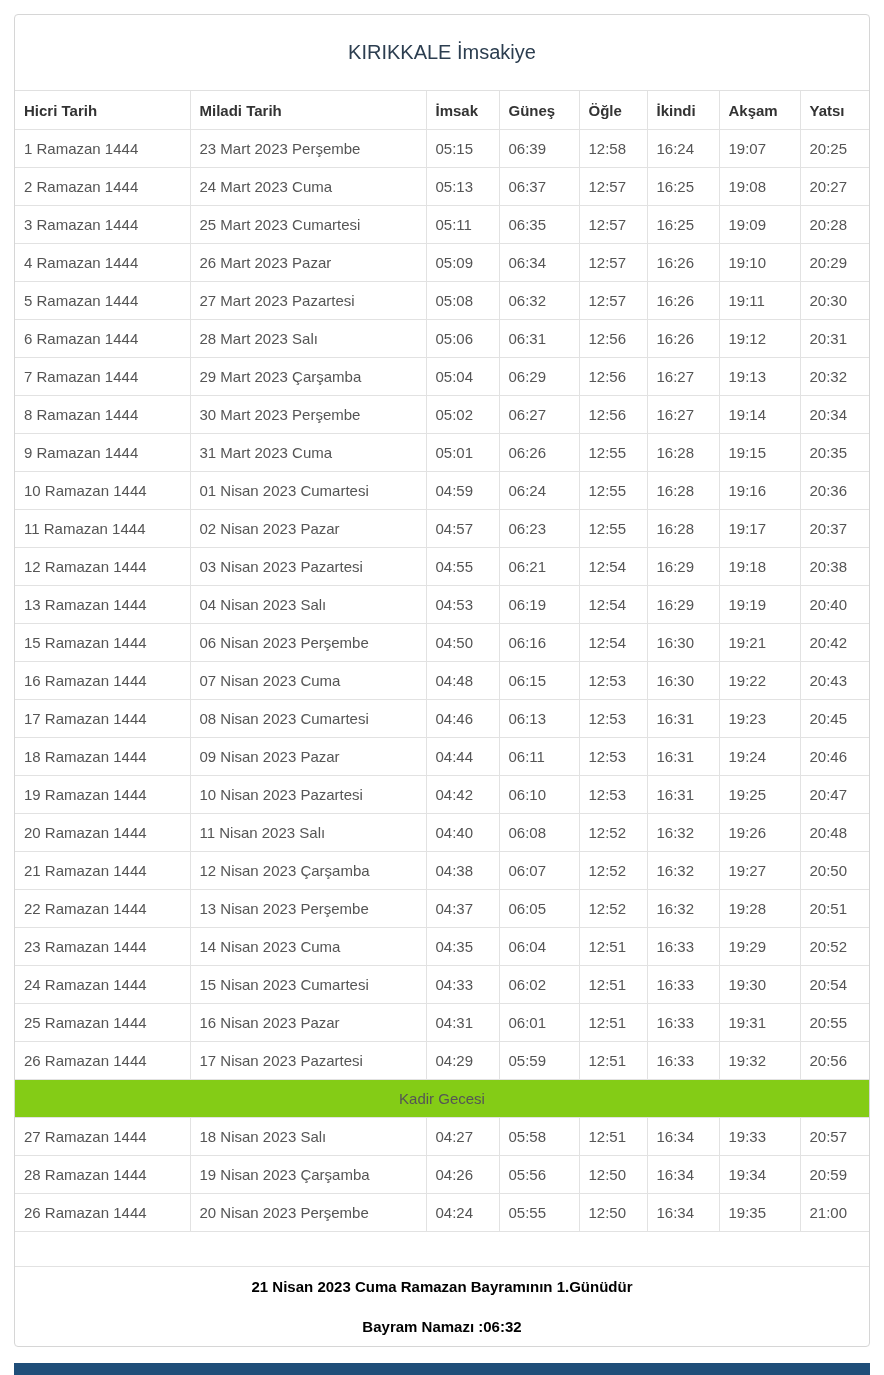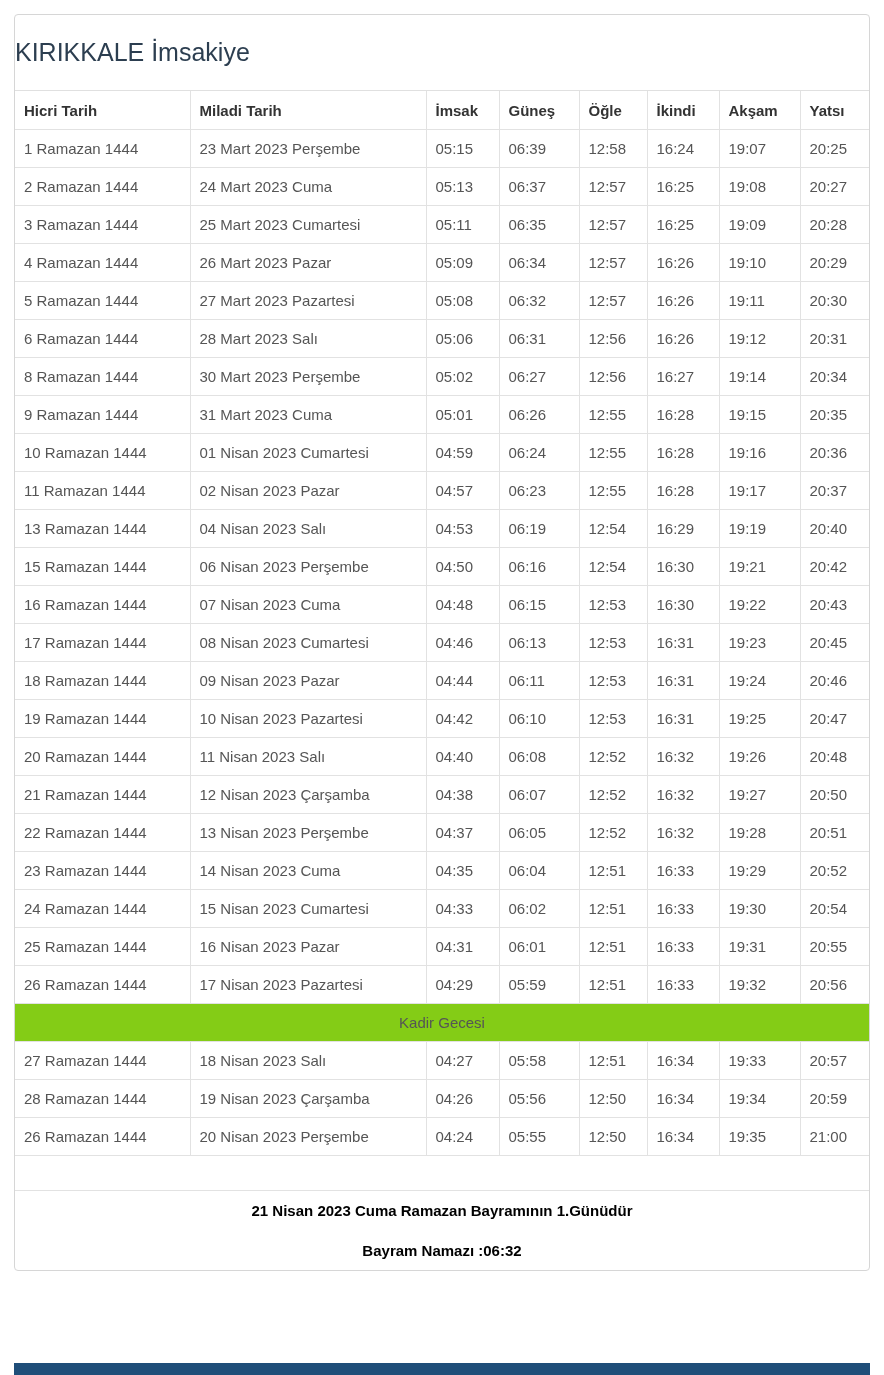--- a/index.html
+++ b/index.html
@@ -20,21 +20,22 @@
     top: 14px;
     width: 854px;
     border: 1px solid #d6d6d6;
     border-radius: 4px;
     background: #ffffff;
     overflow: hidden;
   }
   .card-title {
     height: 75px;
     line-height: 75px;
-    font-size: 25px;
+    text-align: center;
+    font-size: 20px;
     color: #2c3e50;
     border-bottom: 1px solid #e0e0e0;
     white-space: nowrap;
   }
   table.imsakiye {
     width: 854px;
     table-layout: fixed;
     border-collapse: collapse;
     border-style: hidden; 
   }
@@ -176,20 +177,30 @@
             <td>6 Ramazan 1444</td>
             <td>28 Mart 2023 Salı</td>
             <td>05:06</td>
             <td>06:31</td>
             <td>12:56</td>
             <td>16:26</td>
             <td>19:12</td>
             <td>20:31</td>
           </tr>
           <tr>
+            <td>7 Ramazan 1444</td>
+            <td>29 Mart 2023 Çarşamba</td>
+            <td>05:04</td>
+            <td>06:29</td>
+            <td>12:56</td>
+            <td>16:27</td>
+            <td>19:13</td>
+            <td>20:32</td>
+          </tr>
+          <tr>
             <td>8 Ramazan 1444</td>
             <td>30 Mart 2023 Perşembe</td>
             <td>05:02</td>
             <td>06:27</td>
             <td>12:56</td>
             <td>16:27</td>
             <td>19:14</td>
             <td>20:34</td>
           </tr>
           <tr>
@@ -216,20 +227,30 @@
             <td>11 Ramazan 1444</td>
             <td>02 Nisan 2023 Pazar</td>
             <td>04:57</td>
             <td>06:23</td>
             <td>12:55</td>
             <td>16:28</td>
             <td>19:17</td>
             <td>20:37</td>
           </tr>
           <tr>
+            <td>12 Ramazan 1444</td>
+            <td>03 Nisan 2023 Pazartesi</td>
+            <td>04:55</td>
+            <td>06:21</td>
+            <td>12:54</td>
+            <td>16:29</td>
+            <td>19:18</td>
+            <td>20:38</td>
+          </tr>
+          <tr>
             <td>13 Ramazan 1444</td>
             <td>04 Nisan 2023 Salı</td>
             <td>04:53</td>
             <td>06:19</td>
             <td>12:54</td>
             <td>16:29</td>
             <td>19:19</td>
             <td>20:40</td>
           </tr>
           <tr>

